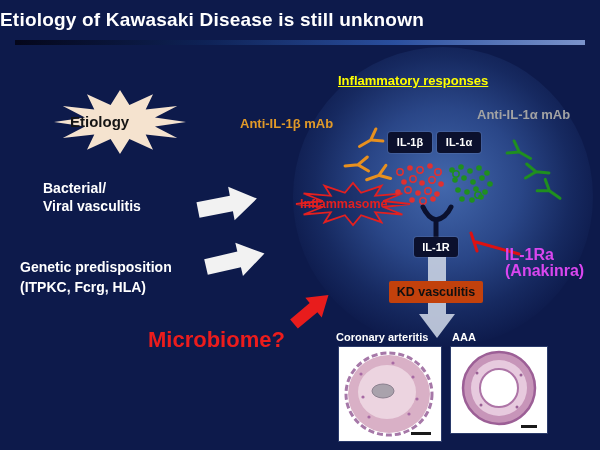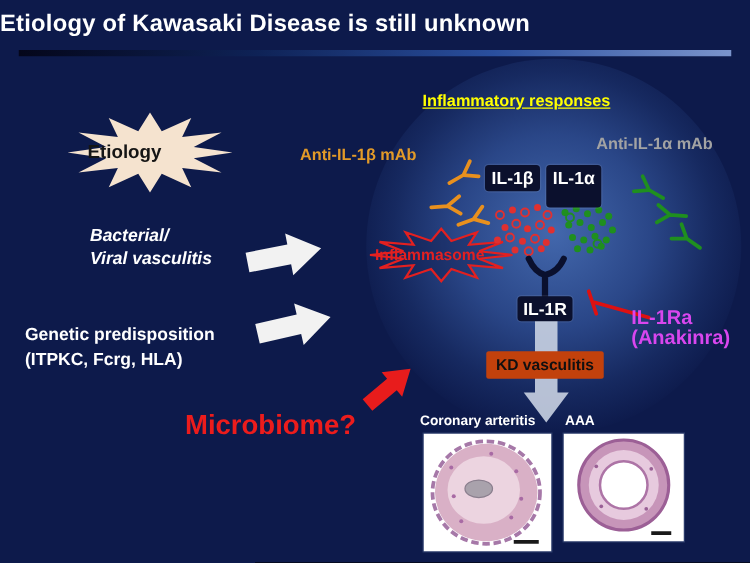--- a/index.html
+++ b/index.html
@@ -14,30 +14,30 @@
   #title{left:0;top:9px;width:600px;color:#ffffff;font-size:19px;font-weight:bold;letter-spacing:.2px;}
   #title-rule{left:15px;top:40px;width:570px;height:5px;
     background:linear-gradient(to right,#04061a,#0e2256,#2a4f9e,#7b94cc);}
   #cell-sphere{left:293px;top:47px;width:300px;height:300px;border-radius:50%;
     background:radial-gradient(circle at 50% 46%,
       rgba(70,108,178,.95) 0%, rgba(45,75,142,.9) 35%,
       rgba(24,44,100,.85) 58%, rgba(13,26,75,0) 74%);}
   svg.overlay{left:0;top:0;pointer-events:none;}
   .wtxt{color:#ffffff;font-weight:bold;}
   #etiology-label{left:70px;top:113px;width:100px;color:#151515;font-size:15px;}
-  #infection-label{left:72px;top:179px;width:144px;font-size:14px;line-height:18px;font-style:italic;}
+  #infection-label{left:43px;top:179px;width:144px;font-size:14px;line-height:18px;}
   #genetic-label{left:20px;top:257px;width:190px;font-size:14px;line-height:20px;}
   #microbiome-label{left:148px;top:327px;width:164px;color:#ec1c1c;font-size:22px;}
   #inflammatory-header{left:338px;top:73px;width:174px;color:#ffff00;font-size:13px;text-decoration:underline;}
   #anti-il1b-label{left:240px;top:95px;width:118px;color:#e29a28;font-size:13px;margin-top:21px;}
   #anti-il1a-label{left:477px;top:107px;width:118px;color:#a3a3a3;font-size:13px;}
-  .pill{background:#0b102d;color:#fff;font-size:14px;font-weight:bold;
+  .pill{background:#0b102d;color:#fff;font-size:11px;font-weight:bold;
     border-radius:3px;text-align:center;box-shadow:0 0 0 1px rgba(255,255,255,.08);}
   #il1b-box{left:388px;top:132px;width:44px;height:21px;line-height:21px;}
-  #il1a-box{left:437px;top:132px;width:44px;height:34px;line-height:21px;}
+  #il1a-box{left:437px;top:132px;width:44px;height:21px;line-height:21px;}
   #il1r-box{left:414px;top:237px;width:44px;height:20px;line-height:20px;}
   #inflammasome-label{left:300px;top:197px;width:106px;color:#e32020;font-size:12.5px;}
   #il1ra-label{left:505px;top:247px;width:86px;color:#d946ef;font-size:16px;line-height:16px;}
   #kd-box{left:389px;top:281px;width:94px;height:22px;line-height:22px;background:#c2410c;
     color:#101010;font-size:12.5px;font-weight:bold;text-align:center;border-radius:2px;}
   #coronary-label{left:336px;top:331px;width:108px;font-size:11px;}
   #aaa-label{left:452px;top:331px;width:96px;font-size:11px;}
   .histo{background:#ffffff;box-shadow:0 0 0 1px #2a3a6a;}
   #histo-coronary{left:339px;top:347px;width:102px;height:94px;}
   #histo-aaa{left:451px;top:347px;width:96px;height:86px;}

